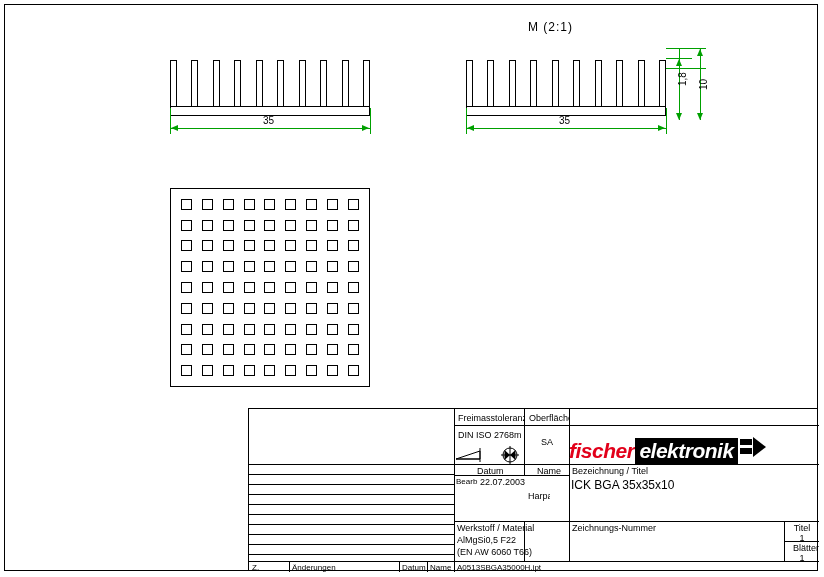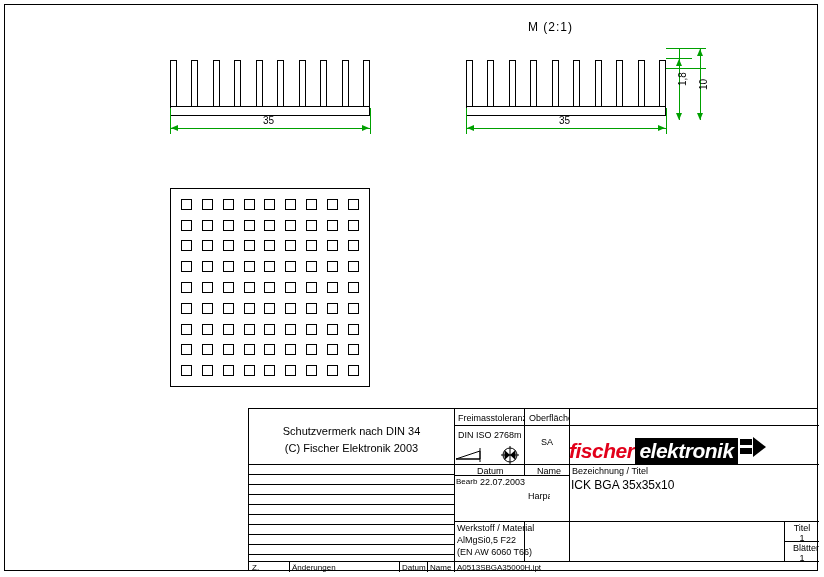--- a/index.html
+++ b/index.html
@@ -569,24 +569,20 @@
     <div class="tb-line tb-v" style="left:205px; top:0px; width:1px; height:153px;"></div>
     <div class="tb-line tb-v" style="left:275px; top:0px; width:1px; height:66px;"></div>
     <div class="tb-line tb-v" style="left:275px; top:112px; width:1px; height:41px;"></div>
     <div class="tb-line tb-v" style="left:320px; top:0px; width:1px; height:153px;"></div>
     <div class="tb-line tb-v" style="left:535px; top:112px; width:1px; height:41px;"></div>
     <div class="tb-line tb-v" style="left:40px; top:152px; width:1px; height:11px;"></div>
     <div class="tb-line tb-v" style="left:150px; top:152px; width:1px; height:11px;"></div>
     <div class="tb-line tb-v" style="left:178px; top:152px; width:1px; height:11px;"></div>
     <div class="tb-line tb-v" style="left:205px; top:152px; width:1px; height:11px;"></div>
 
-    <div class="copyright">
-      <div>Schutzvermerk nach DIN 34</div>
-      <div>(C) Fischer Elektronik 2003</div>
-    </div>
 
     <div class="tb-cell" style="left:209px; top:4px; width:66px;">Freimasstoleranz</div>
     <div class="tb-cell" style="left:209px; top:21px; width:66px;">DIN ISO 2768m</div>
     <div class="tb-cell" style="left:280px; top:4px; width:40px;">Oberfläche</div>
     <div class="tb-cell" style="left:292px; top:28px; width:28px;">SA</div>
 
     <svg class="tol-symbols" viewBox="0 0 80 20">
       <path d="M2 14 L26 6 L26 14 Z" fill="none" stroke="#000" stroke-width="1"></path>
       <line x1="2" y1="14" x2="26" y2="14" stroke="#000" stroke-width="1"></line>
       <line x1="26" y1="3" x2="26" y2="17" stroke="#000" stroke-width="1"></line>
@@ -617,20 +613,21 @@
           <path d="M0 2 L12 2 L12 8 L0 8 Z" fill="#000"></path>
           <path d="M0 11 L12 11 L12 17 L0 17 Z" fill="#000"></path>
           <path d="M13 0 L26 10 L13 20 Z" fill="#000"></path>
         </svg>
       </span>
     </div>
 
     <div class="tb-cell" style="left:323px; top:57px; width:200px;">Bezeichnung / Titel</div>
     <div class="titel-text">ICK BGA 35x35x10</div>
 
+    <div class="tb-cell" style="left:323px; top:114px; width:200px;">Zeichnungs-Nummer</div>
 
     <div class="tb-cell" style="left:536px; top:114px; width:34px; text-align:center;">Titel</div>
     <div class="tb-cell" style="left:536px; top:124px; width:34px; text-align:center;">1</div>
     <div class="tb-cell" style="left:536px; top:134px; width:34px; text-align:right;">Blätter</div>
     <div class="tb-cell" style="left:536px; top:144px; width:34px; text-align:center;">1</div>
 
     <div class="tb-cell small" style="left:3px; top:154px; width:16px;">Z.</div>
     <div class="tb-cell small" style="left:43px; top:154px; width:100px;">Änderungen</div>
     <div class="tb-cell small" style="left:153px; top:154px; width:26px;">Datum</div>
     <div class="tb-cell small" style="left:181px; top:154px; width:24px;">Name</div>

